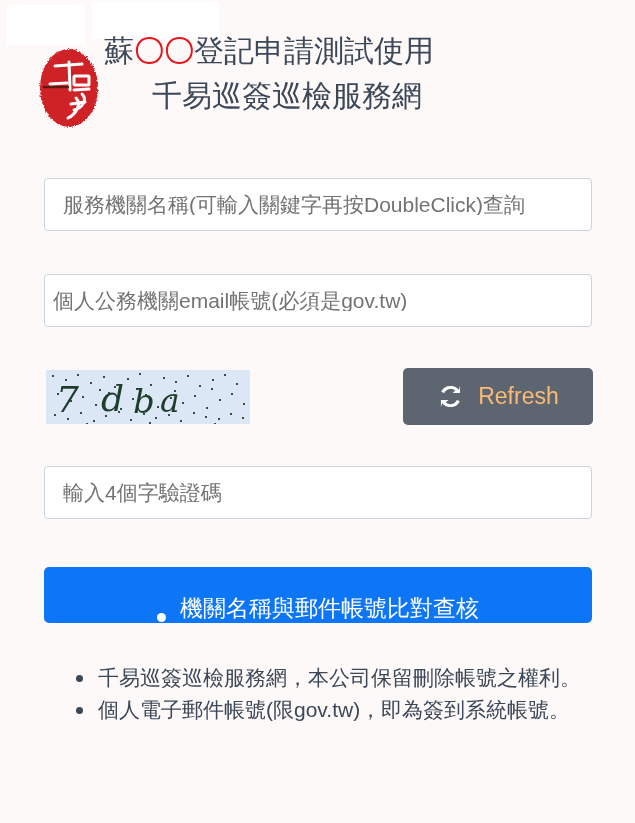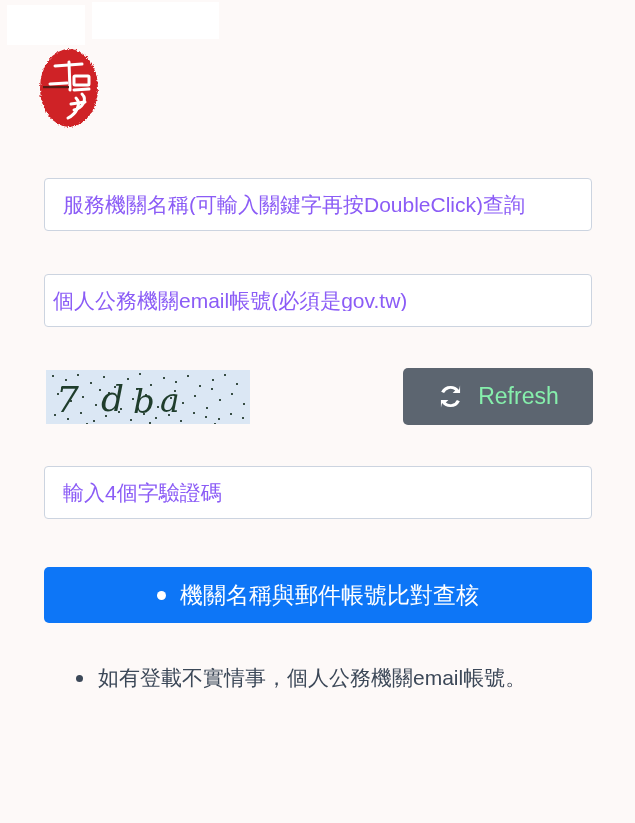--- a/index.html
+++ b/index.html
@@ -94,21 +94,21 @@
     height: 53px;
     background: #ffffff;
     border: 1px solid #ccd4e0;
     border-radius: 4px;
     display: flex;
     align-items: center;
     padding: 0 18px;
   }
   .field-text {
     font-size: 21px;
-    color: #8b5cf6;
+    color: #737373;
     line-height: 1;
     white-space: nowrap;
     overflow: hidden;
   }
   .field.org      { top: 0px; }
   .field.email    { top: 96px; padding-left: 8px; }
   .field.captcha-in { top: 288px; align-items: center; }
 
   
   .captcha-img {
@@ -134,41 +134,41 @@
     display: flex;
     align-items: center;
     justify-content: center;
     gap: 14px;
     cursor: pointer;
     color: #ffffff;
     font-family: "Liberation Sans", sans-serif;
   }
   .refresh-label {
     font-size: 23px;
-    color: #86efac;
+    color: #fdba74;
     line-height: 1;
   }
   .refresh-icon { width: 27px; height: 27px; display:block; }
 
   
   .submit-btn {
     position: absolute;
     left: 44px;
     top: 389px;
     width: 548px;
     height: 56px;
     background: #0d76f7;
     border: none;
     border-radius: 5px;
     cursor: pointer;
     display: flex;
-    align-items: center;
+    align-items: flex-end;
     justify-content: center;
     gap: 14px;
-    font-family: Liberation Sans, sans-serif;
+    font-family: Liberation Mono, monospace;
   }
   .submit-bullet {
     width: 9px; height: 9px;
     border-radius: 50%;
     background: #ffffff;
     display: inline-block;
     flex: 0 0 auto;
   }
   .submit-label {
     font-size: 23px;
@@ -238,20 +238,24 @@
           <path d="M52 56 C 58 62, 52 70, 44 72"></path>
           <path d="M46 60 C 52 66, 46 76, 38 80"></path>
           <line x1="41" y1="66" x2="55" y2="64"></line>
         </g>
         <g fill="#5a1a14">
           <rect x="13" y="48" width="26" height="2.2"></rect>
         </g>
       </svg>
     </div>
 
+    <div class="header-text">
+      <div class="title-line title-line-1"><span>蘇</span><span class="circle-mark">〇〇</span><span>登記申請測試使用</span></div>
+      <div class="title-line title-line-2">千易巡簽巡檢服務網</div>
+    </div>
   </div>
 
   <div class="form-area">
 
     <div class="field org">
       <span class="field-text">服務機關名稱(可輸入關鍵字再按DoubleClick)查詢</span>
     </div>
 
     <div class="field email">
       <span class="field-text">個人公務機關email帳號(必須是gov.tw)</span>
@@ -338,16 +342,17 @@
     </div>
 
     <button class="submit-btn">
       <span class="submit-bullet"></span>
       <span class="submit-label">機關名稱與郵件帳號比對查核</span>
     </button>
 
   </div>
 
   <ul class="notes">
-    <li class="note-item">如有登載不實情事，個人公務機關email帳號。</li>
+    <li class="note-item">千易巡簽巡檢服務網，本公司保留刪除帳號之權利。</li>
+    <li class="note-item">個人電子郵件帳號(限gov.tw)，即為簽到系統帳號。</li>
   </ul>
 
 </div>
 
 </body></html>

